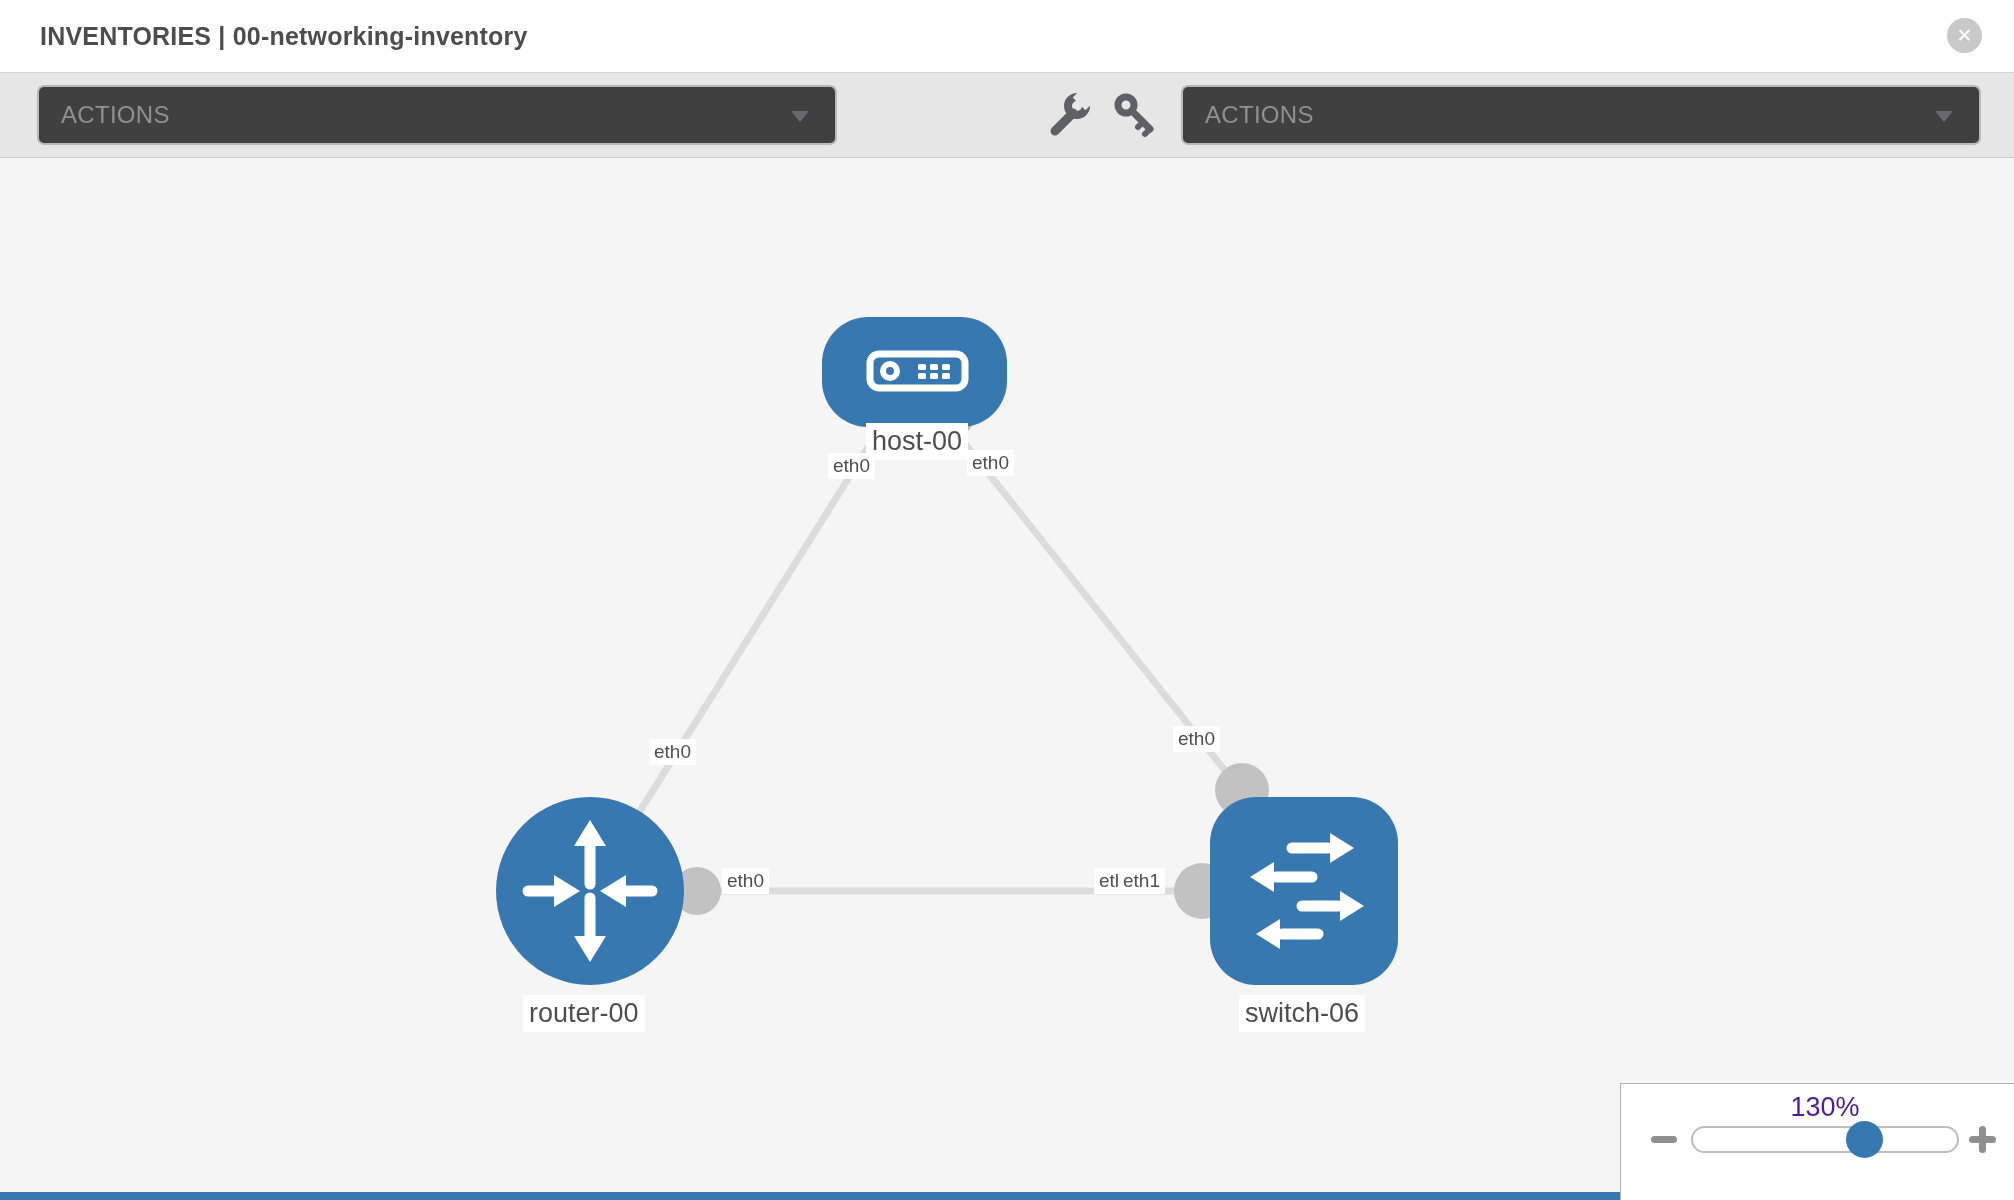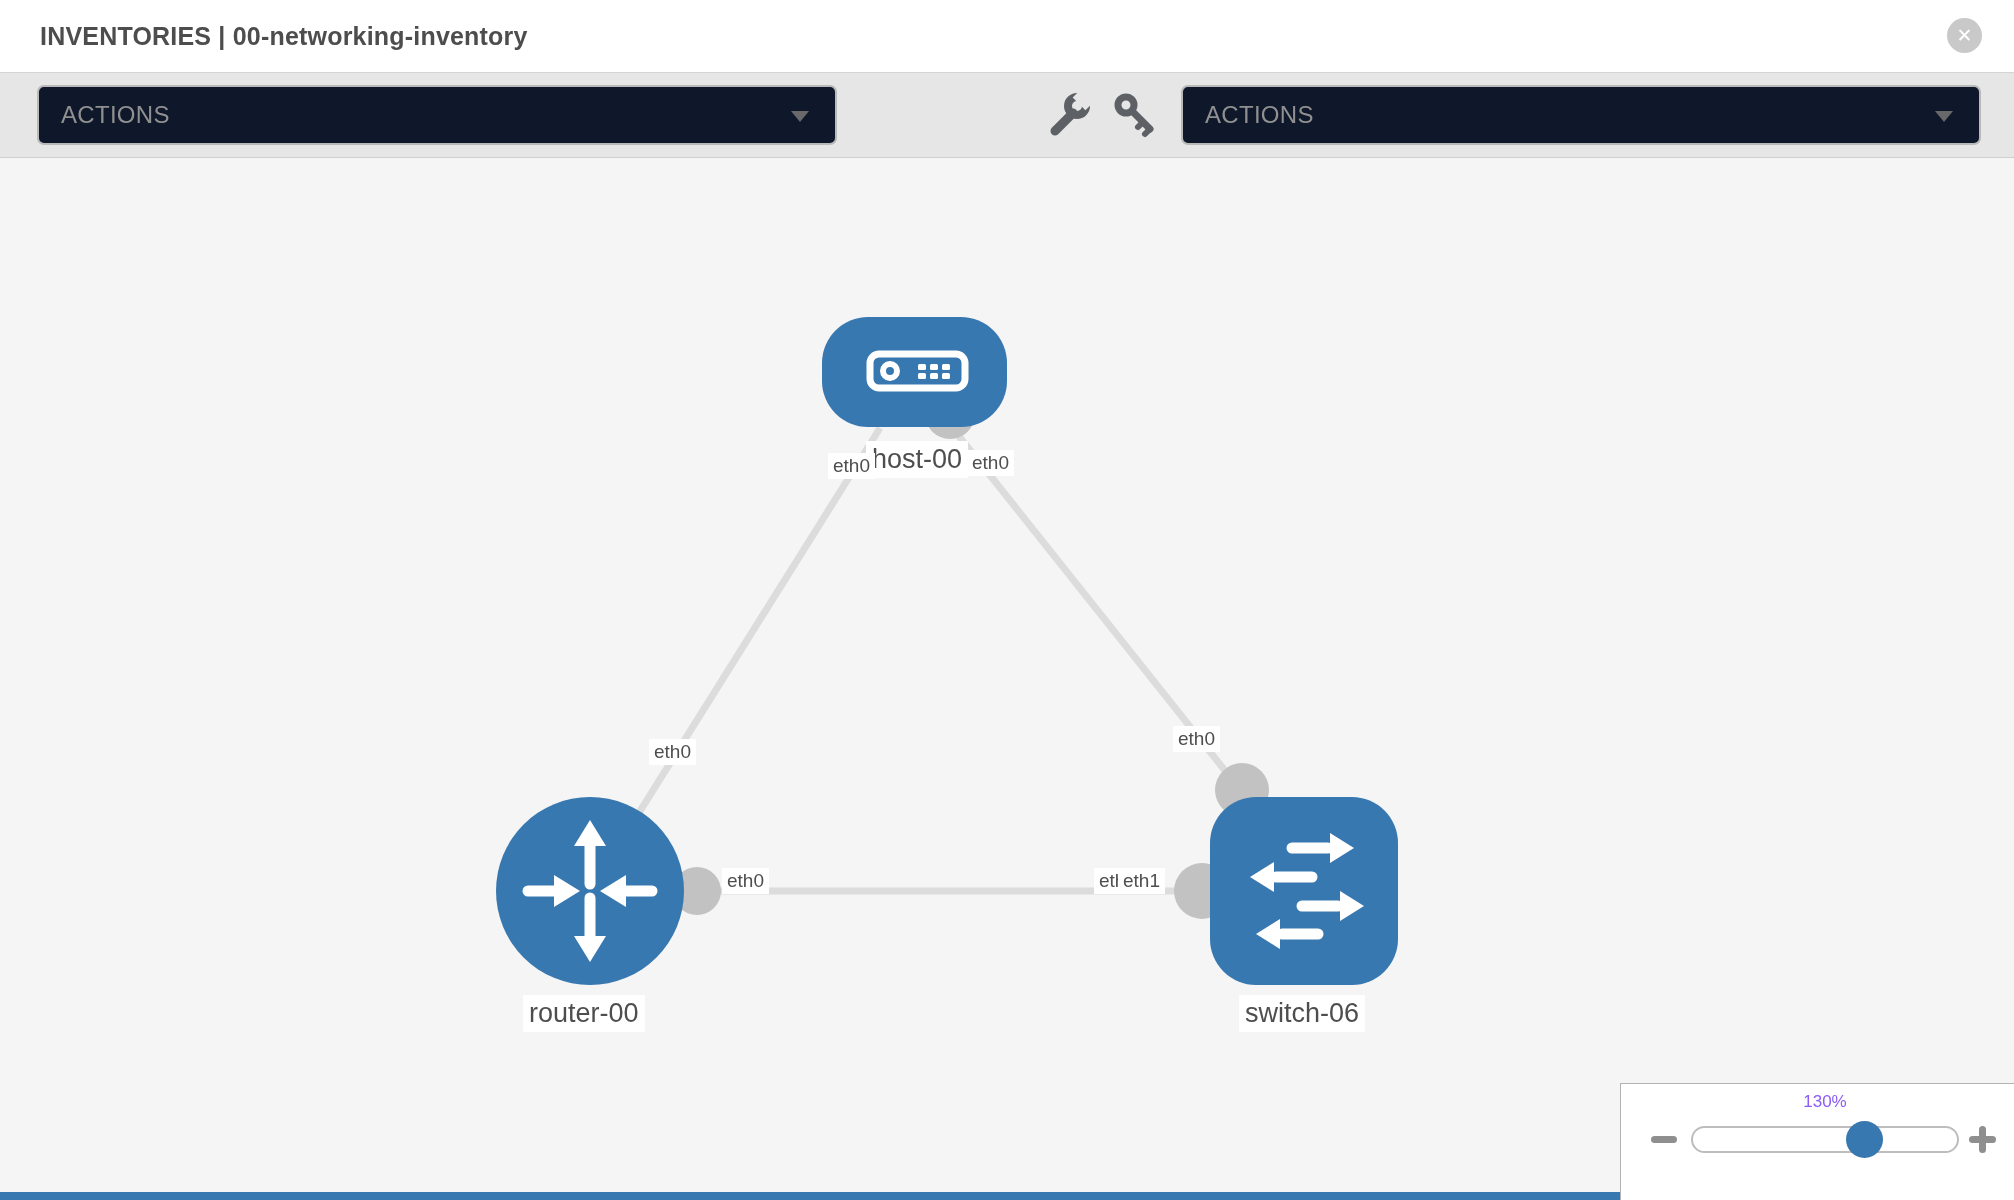--- a/index.html
+++ b/index.html
@@ -18,21 +18,21 @@
   body{font-family:"Liberation Sans","DejaVu Sans",sans-serif;background:#fff;}
   .app{position:relative;width:2014px;height:1200px;background:#fff;overflow:hidden;}
 
   
   .header{position:absolute;top:0;left:0;width:100%;height:72px;background:#fff;}
   .page-title{position:absolute;left:40px;top:0;line-height:72px;font-size:25px;font-weight:bold;color:#4d4d4d;letter-spacing:.2px;}
   .close-btn{position:absolute;right:32px;top:18px;width:35px;height:35px;border-radius:50%;background:#c9c9c9;color:#fff;font-size:19px;font-weight:bold;text-align:center;line-height:35px;cursor:pointer;}
 
   
   .toolbar{position:absolute;top:72px;left:0;width:100%;height:86px;background:var(--toolbar-bg);border-top:1px solid #d4d4d4;border-bottom:1px solid #cfcfcf;}
-  .select-box{position:absolute;top:12px;height:60px;background:#0f172a;border:2px solid var(--border-gray);border-radius:7px;cursor:pointer;}
+  .select-box{position:absolute;top:12px;height:60px;background:#404040;border:2px solid var(--border-gray);border-radius:7px;cursor:pointer;}
   .select-box .select-label{position:absolute;left:22px;top:0;line-height:56px;font-size:24px;color:var(--muted-text);letter-spacing:.3px;}
   .caret{position:absolute;right:26px;top:24px;width:0;height:0;border-left:9px solid transparent;border-right:9px solid transparent;border-top:11px solid #69696b;}
   .actions-box{left:37px;width:800px;}
   .search-box{left:1181px;width:800px;}
   .tool-icon{position:absolute;top:18px;width:48px;height:48px;cursor:pointer;}
   .wrench-icon{left:1044px;}
   .key-icon{left:1112px;}
 
   
   .canvas{position:absolute;top:158px;left:0;width:2014px;height:1042px;background:var(--canvas-bg);overflow:hidden;cursor:grab;}
@@ -46,21 +46,21 @@
   
   .topo-label{position:absolute;background:#fff;color:var(--label-text);white-space:nowrap;}
   .node-label{font-size:27px;padding:3px 6px;}
   .if-label{font-size:19px;padding:2px 5px;}
 
   
   .bottom-strip{position:absolute;left:0;bottom:0;width:1620px;height:8px;background:var(--node-blue);}
 
   
   .zoom-panel{position:absolute;left:1620px;top:1083px;width:394px;height:117px;background:#fff;border:1px solid #b3b3b3;border-right:none;border-bottom:none;}
-  .zoom-value{position:absolute;left:70px;top:8px;width:268px;text-align:center;font-size:17px;color:#8b5cf6;}
+  .zoom-value{position:absolute;left:70px;top:8px;width:268px;text-align:center;font-size:27px;color:#4c1d95;}
   .zoom-minus{position:absolute;left:30px;top:52px;width:26px;height:7px;border-radius:4px;background:#8f8f8f;cursor:pointer;}
   .zoom-plus{position:absolute;left:348px;top:42px;width:27px;height:27px;cursor:pointer;}
   .zoom-plus::before{content:"";position:absolute;left:0;top:10px;width:27px;height:7px;border-radius:4px;background:#8f8f8f;}
   .zoom-plus::after{content:"";position:absolute;left:10px;top:0;width:7px;height:27px;border-radius:4px;background:#8f8f8f;}
   .zoom-track{position:absolute;left:70px;top:42px;width:268px;height:27px;border:2px solid #bdbdbd;border-radius:14px;background:#fff;cursor:pointer;}
   .zoom-thumb{position:absolute;left:153px;top:-7px;width:37px;height:37px;border-radius:50%;background:var(--node-blue);cursor:ew-resize;}
 </style>
 </head>
 <body>
 
@@ -145,21 +145,21 @@
           <polygon points="1274,862 1274,892 1250,877" fill="#fff" stroke="none"></polygon>
           <line x1="1302" y1="906" x2="1338" y2="906"></line>
           <polygon points="1340,891 1340,921 1364,906" fill="#fff" stroke="none"></polygon>
           <line x1="1318" y1="934" x2="1282" y2="934"></line>
           <polygon points="1280,919 1280,949 1256,934" fill="#fff" stroke="none"></polygon>
         </g>
       </g>
     </svg>
   </div>
 
-  <div class="topo-label node-label" style="left:866px;top:441px;">host-00</div>
+  <div class="topo-label node-label" style="left:866px;top:423px;">host-00</div>
   <div class="topo-label node-label" style="left:523px;top:995px;">router-00</div>
   <div class="topo-label node-label" style="left:1239px;top:995px;">switch-06</div>
 
   <div class="topo-label if-label" style="left:828px;top:453px;">eth0</div>
   <div class="topo-label if-label" style="left:967px;top:450px;">eth0</div>
   <div class="topo-label if-label" style="left:649px;top:739px;">eth0</div>
   <div class="topo-label if-label" style="left:1173px;top:726px;">eth0</div>
   <div class="topo-label if-label" style="left:722px;top:868px;">eth0</div>
   <div class="topo-label if-label" style="left:1094px;top:868px;z-index:1;">eth0</div>
   <div class="topo-label if-label" style="left:1118px;top:868px;z-index:2;">eth1</div>

